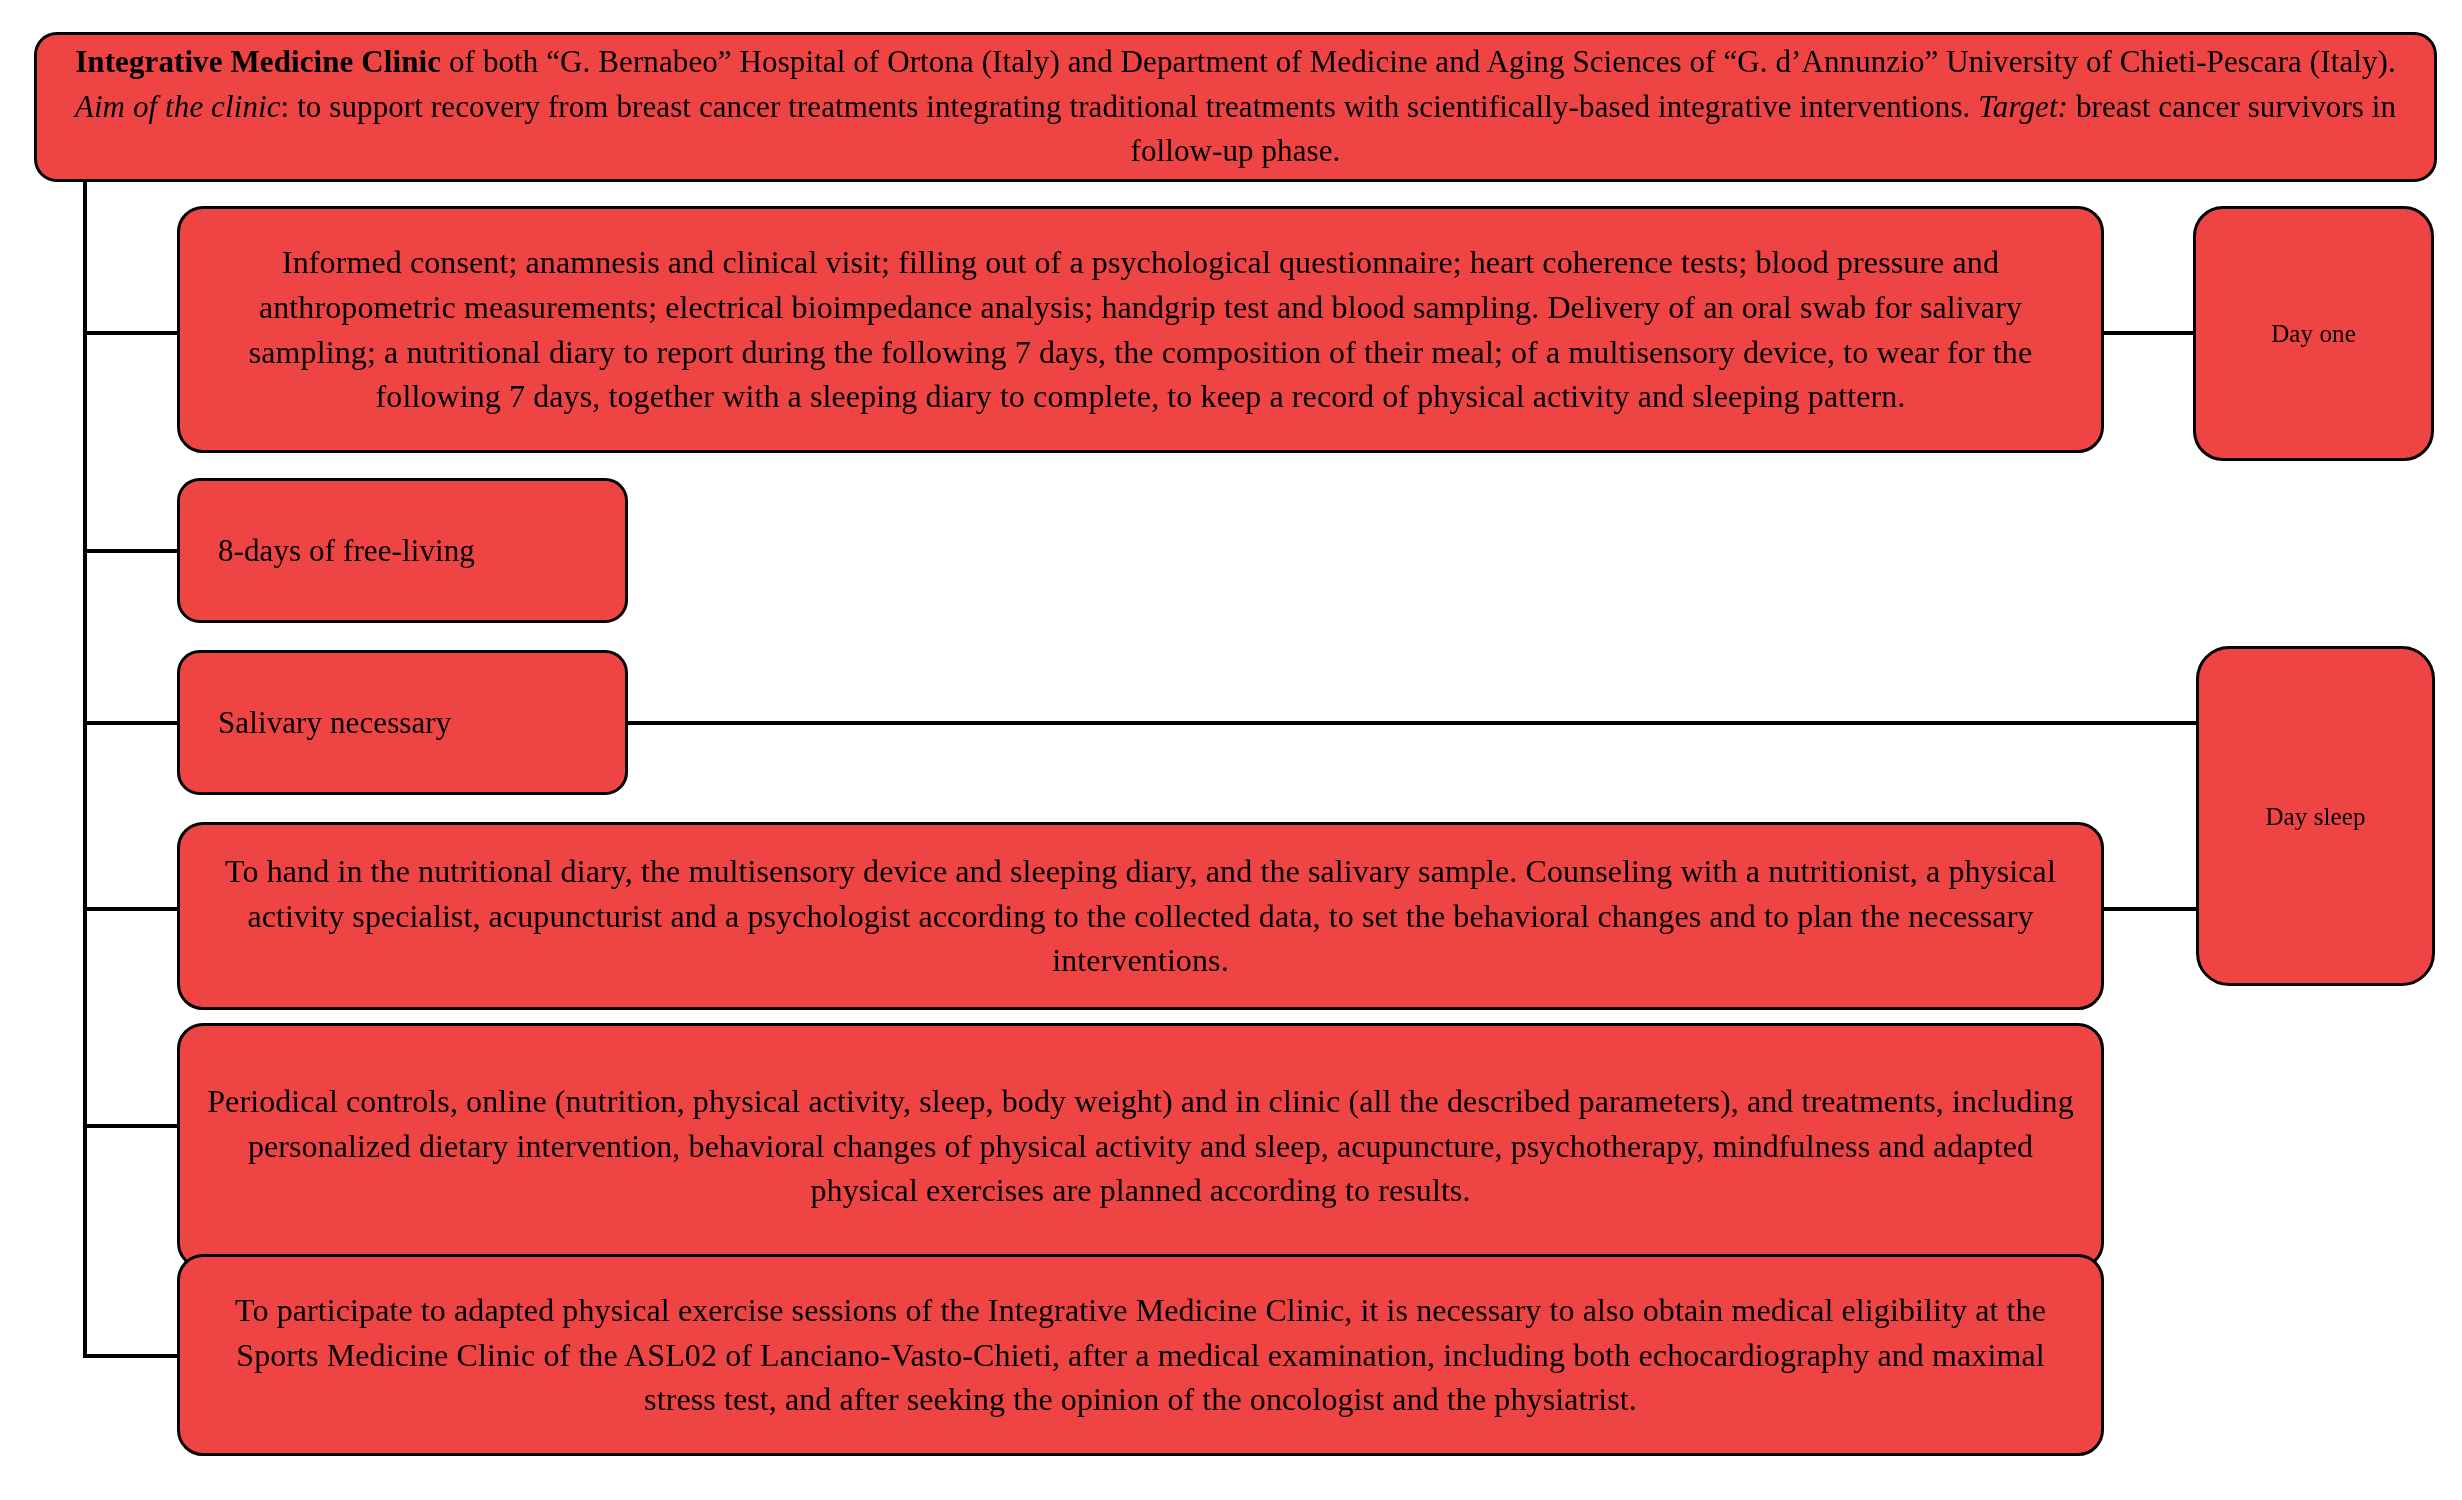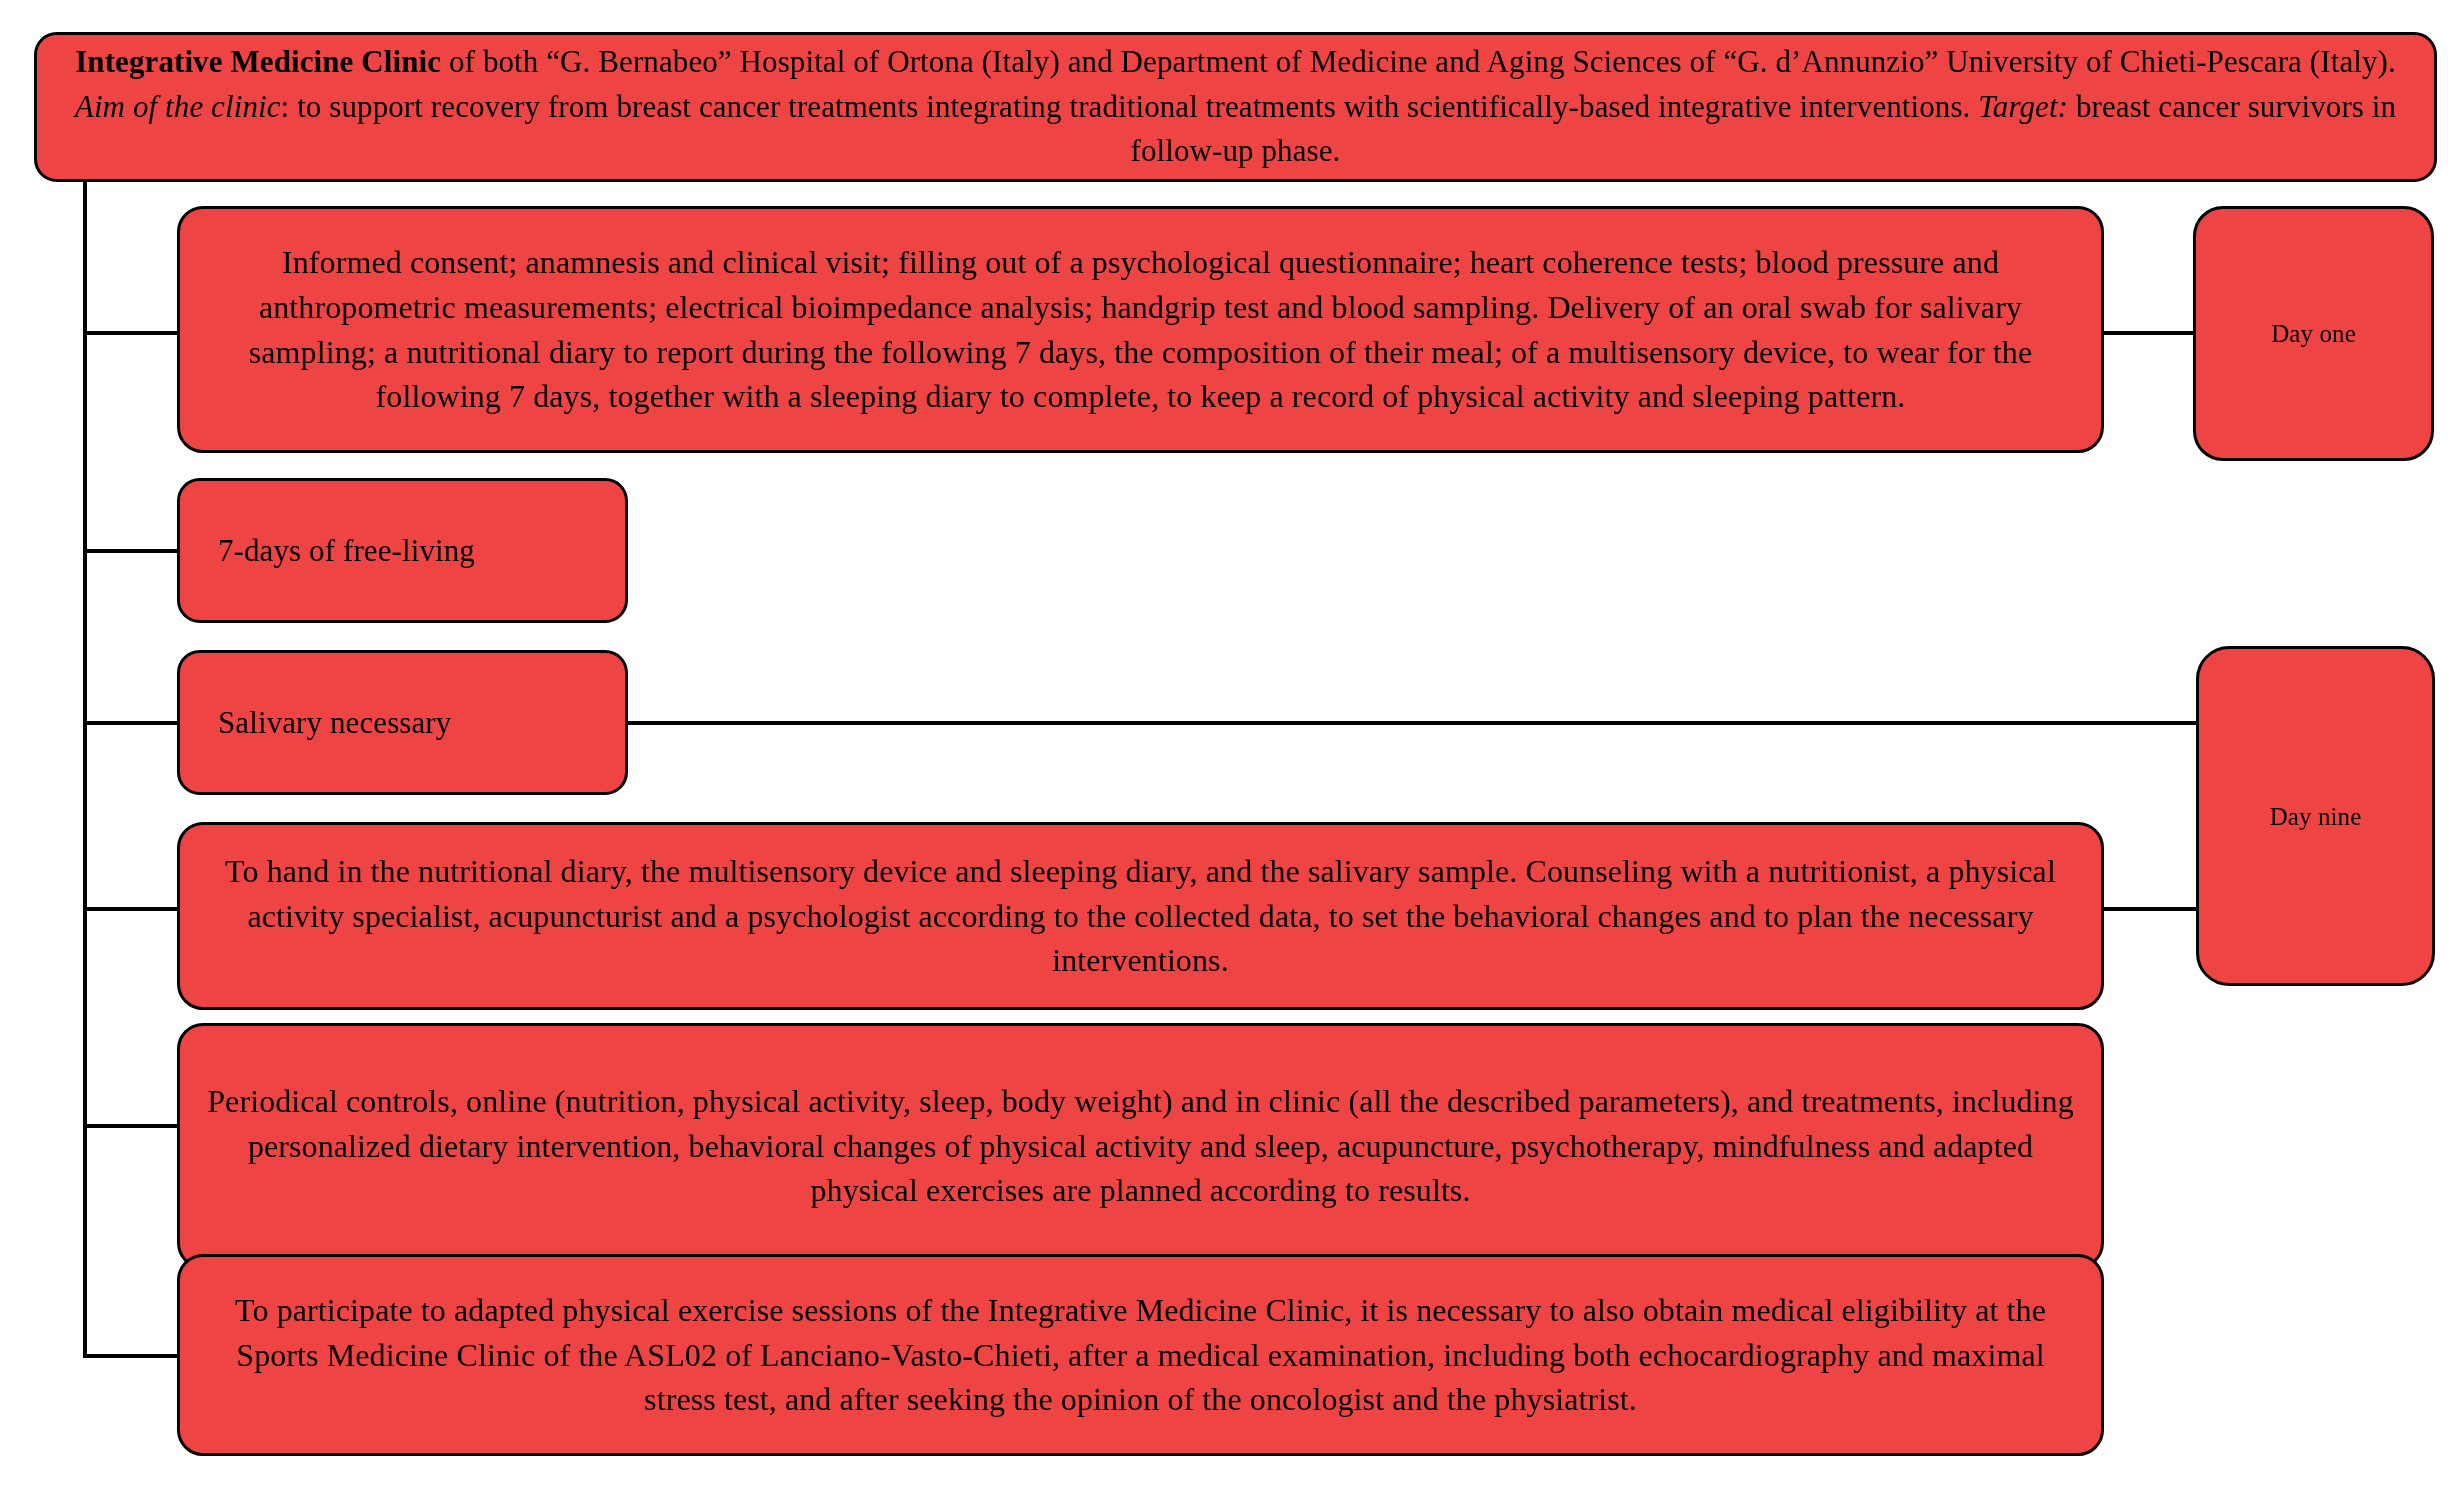--- a/index.html
+++ b/index.html
@@ -127,21 +127,21 @@
 
   <div class="node" id="header-box">
     <span class="txt"><b>Integrative Medicine Clinic</b><span> of both “G. Bernabeo” Hospital of Ortona (Italy) and Department of Medicine and Aging Sciences of “G. d’Annunzio” University of Chieti-Pescara (Italy). </span><i>Aim of the clinic</i><span>: to support recovery from breast cancer treatments integrating traditional treatments with scientifically-based integrative interventions. </span><i>Target:</i><span> breast cancer survivors in follow-up phase.</span></span>
   </div>
 
   <div class="node main-box" id="box-dayone-content">
     <span class="txt">Informed consent; anamnesis and clinical visit; filling out of a psychological questionnaire; heart coherence tests; blood pressure and anthropometric measurements; electrical bioimpedance analysis; handgrip test and blood sampling. Delivery of an oral swab for salivary sampling; a nutritional diary to report during the following 7 days, the composition of their meal; of a multisensory device, to wear for the following 7 days, together with a sleeping diary to complete, to keep a record of physical activity and sleeping pattern.</span>
   </div>
 
   <div class="node main-box" id="box-freeliving">
-    <span class="txt">7-days of free-living</span>
+    <span class="txt">8-days of free-living</span>
   </div>
 
   <div class="node main-box" id="box-salivary">
     <span class="txt">Salivary necessary</span>
   </div>
 
   <div class="node main-box" id="box-handin">
     <span class="txt">To hand in the nutritional diary, the multisensory device and sleeping diary, and the salivary sample. Counseling with a nutritionist, a physical activity specialist, acupuncturist and a psychologist according to the collected data, to set the behavioral changes and to plan the necessary interventions.</span>
   </div>
 
@@ -151,17 +151,17 @@
 
   <div class="node main-box" id="box-participate">
     <span class="txt">To participate to adapted physical exercise sessions of the Integrative Medicine Clinic, it is necessary to also obtain medical eligibility at the Sports Medicine Clinic of the ASL02 of Lanciano-Vasto-Chieti, after a medical examination, including both echocardiography and maximal stress test, and after seeking the opinion of the oncologist and the physiatrist.</span>
   </div>
 
   <div class="node" id="box-dayone">
     <span class="txt">Day one</span>
   </div>
 
   <div class="node" id="box-daynine">
-    <span class="txt">Day nine</span>
+    <span class="txt">Day sleep</span>
   </div>
 
 </div>
 
 
 </body></html>

